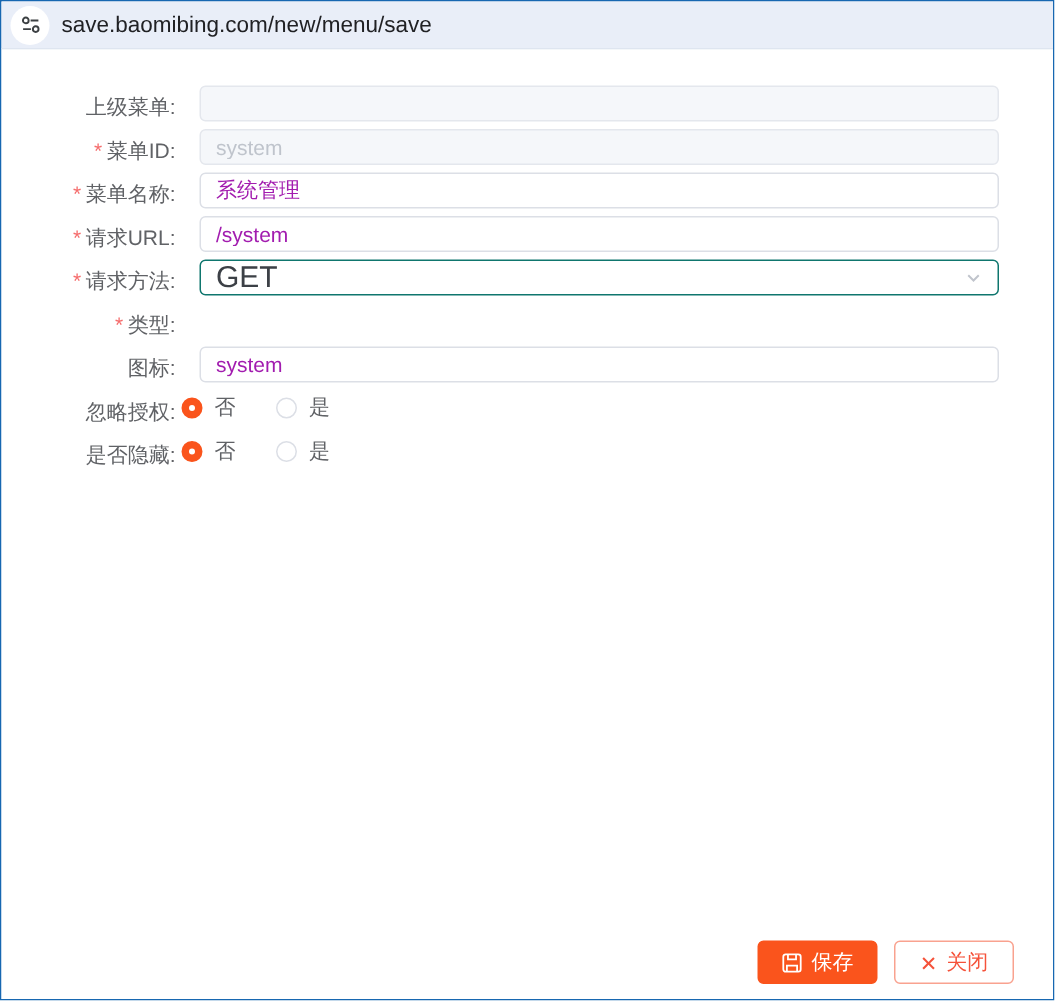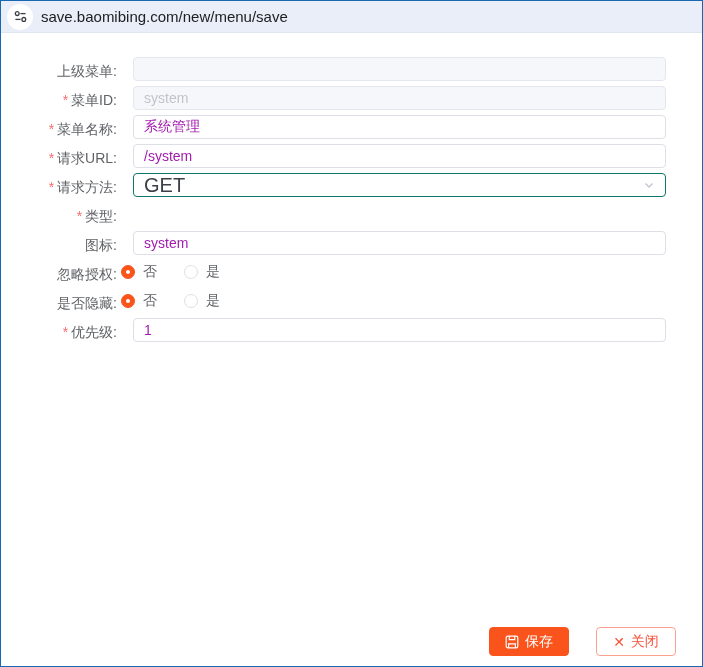--- a/index.html
+++ b/index.html
@@ -109,21 +109,21 @@
   }
   .radio-item.checked .radio-circle::after {
     content:""; position:absolute; left:4px; top:4px;
     width:4px; height:4px; border-radius:50%; background:#fff;
   }
   .radio-label { margin-left:8px; font-size:14px; color:#606266; }
 
   
   .footer {
     position:absolute; right:26px; bottom:10px;
-    display:flex; gap:27px;text-align:center;
+    display:flex; gap:11px;text-align:center;
   }
   .btn {
     height:29px; min-width:80px; border-radius:4px;
     display:flex; align-items:center; justify-content:center;
     font-size:14px; cursor:pointer; padding:0 14px;
   }
   .btn-save {
     background:var(--accent,#fa541c); color:#fff; border:1px solid var(--accent,#fa541c);
   }
   .btn-save .btn-icon { margin-right:6px; display:flex; }
@@ -226,26 +226,20 @@
           <span class="radio-circle"></span>
           <span class="radio-label">否</span>
         </span>
         <span class="radio-item">
           <span class="radio-circle"></span>
           <span class="radio-label">是</span>
         </span>
       </span>
     </div>
 
-    <div class="form-row">
-      <span class="form-label"><span class="req-mark">*</span><span>优先级:</span></span>
-      <span class="field-wrap">
-          <input class="el-input" value="1" style="">
-        </span>
-    </div>
 
     <div class="footer">
       <div class="btn btn-save">
         <span class="btn-icon">
           <svg width="14" height="14" viewBox="0 0 14 14">
             <rect x="1.2" y="1.2" width="11.6" height="11.6" rx="1.6" fill="none" stroke="#fff" stroke-width="1.2"></rect>
             <path d="M4.3 1.2 v3.4 h5.4 v-3.4" fill="none" stroke="#fff" stroke-width="1.2"></path>
             <path d="M3.6 12.8 v-4 h6.8 v4" fill="none" stroke="#fff" stroke-width="1.2"></path>
           </svg>
         </span>

